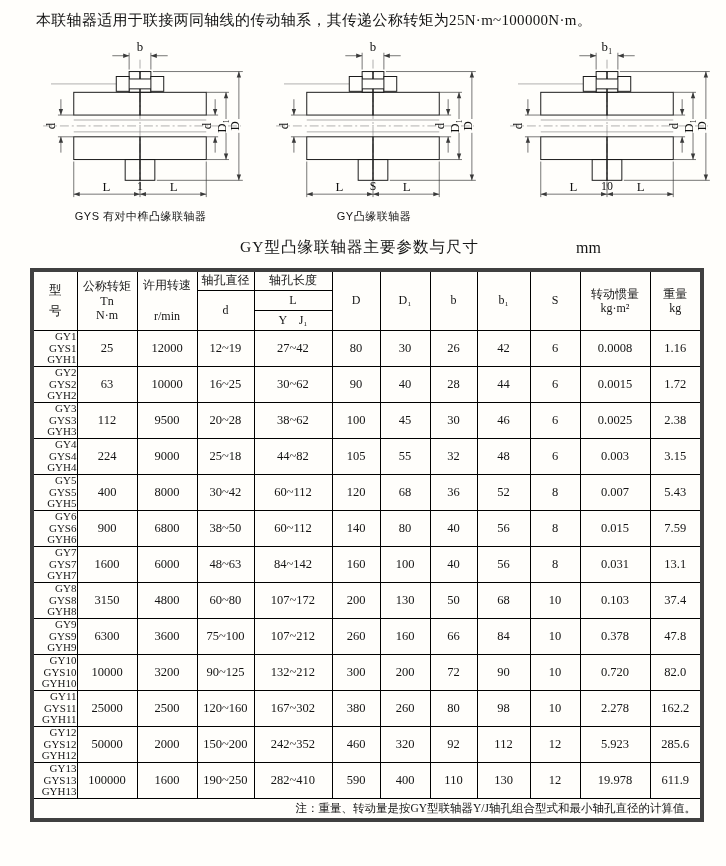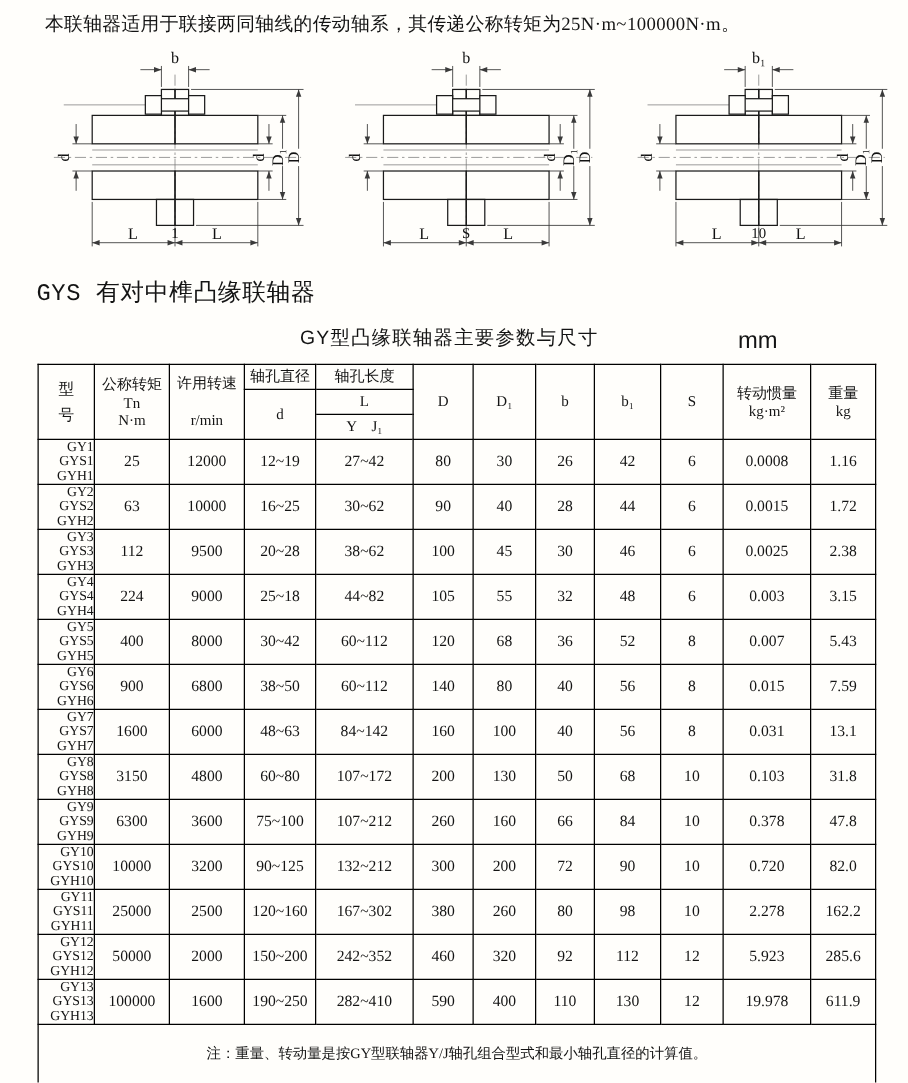--- a/index.html
+++ b/index.html
@@ -21,64 +21,64 @@
 
   .drawings {
     display: flex;
     justify-content: space-between;
     padding: 2px 2px 0 24px;
   }
   .drawings figure { width: 236px; }
   .drawings svg { display: block; margin: 0 auto; }
   .drawings figcaption {
     text-align: center;
-    font-family: Liberation Mono, monospace;
-    font-size: 19px;
+    font-family: Liberation Sans, sans-serif;
+    font-size: 11px;
     letter-spacing: 0.5px;
-    margin-top: 13px;
+    margin-top: 1px;
     white-space: nowrap;
   }
 
   
   .ol   { stroke: #1a1a1a; stroke-width: 1; fill: none; }
   .wfill{ fill: #fffefb; }
   .thin { stroke: #6d6d6d; stroke-width: 0.55; fill: none; }
   .dash { stroke-dasharray: 9 3 2 3; }
   .dim  { stroke: #3a3a3a; stroke-width: 0.7; fill: none; }
   .arr  { fill: #3a3a3a; stroke: none; }
   .dlabel { font: 13px "Liberation Serif", serif; fill: #111; }
   .dlabel.small { font-size: 12px; }
 
   .title-row {
     position: relative;
     margin-top: 13px;
     height: 24px;
-    font-family: Liberation Sans, sans-serif;
+    font-family: Liberation Serif, serif;
   }
   .tbl-title {
     position: absolute;
     left: 240px;
     top: 0;
     font-size: 15.5px;
     letter-spacing: 1px;
   }
   .unit {
     position: absolute;
-    right: 104px;
+    right: 125px;
     top: 2px;
-    font-size: 19px;
+    font-size: 16px;
     padding-left: 19px;
   }
 
   table.params {
     margin: 7px 0 0 30px;
     width: 670px;
     border-collapse: collapse;
     table-layout: fixed;
-    border: 1px solid #404040;
+    border: 4px solid #404040;
   }
   .params th, .params td {
     border: 1px solid #000;
     text-align: center;
     vertical-align: middle;
     font-weight: normal;
     padding: 0;
   }
   .params thead th { font-size: 12px; line-height: 1.45; height: 20px; }
   .params thead .mono2 { line-height: 1.2; }
@@ -93,22 +93,22 @@
   .params tbody td { font-size: 12.5px; height: 36px; }
   .params td.model {
     font-size: 11px;
     line-height: 11.5px;
     text-align: right;
     padding-left: 4px;
   }
   .params .note td {
     height: 21px;
     font-size: 11.5px;
-    text-align: center;
-    padding: 16px 4px;
+    text-align: right;
+    padding: 2px 4px;
     line-height: 1.3;
   }
 </style>
 </head>
 <body>
 
 <svg width="0" height="0" style="position:absolute" aria-hidden="true">
   <defs>
     <pattern id="hA" patternUnits="userSpaceOnUse" width="5.5" height="5.5" patternTransform="rotate(45)">
       <line x1="0" y1="0" x2="0" y2="5.5" stroke="#858585" stroke-width="0.75"></line>
@@ -296,20 +296,21 @@
         <line class="dim" x1="45" y1="164" x2="179" y2="164"></line>
         <polygon class="arr" points="45,164 51,161.8 51,166.2"></polygon>
         <polygon class="arr" points="112,164 106,161.8 106,166.2"></polygon>
         <polygon class="arr" points="112,164 118,161.8 118,166.2"></polygon>
         <polygon class="arr" points="179,164 173,161.8 173,166.2"></polygon>
         <text class="dlabel" x="78" y="161" text-anchor="middle">L</text>
         <text class="dlabel small" x="112" y="160" text-anchor="middle">S</text>
         <text class="dlabel" x="146" y="161" text-anchor="middle">L</text>
       </g>
     </svg>
+    <figcaption>GY凸缘联轴器</figcaption>
   </figure>
 
   <figure>
     <svg viewBox="0 0 225 178" width="225" height="176">
 
       <line class="thin dash" x1="14" y1="95" x2="214" y2="95"></line>
       <line class="thin dash" x1="112" y1="28" x2="112" y2="160"></line>
       <line class="thin" x1="22" y1="52.5" x2="88" y2="52.5"></line>
 
       <g>
@@ -595,21 +596,21 @@
     <td>3150</td>
     <td>4800</td>
     <td>60~80</td>
     <td>107~172</td>
     <td>200</td>
     <td>130</td>
     <td>50</td>
     <td>68</td>
     <td>10</td>
     <td>0.103</td>
-    <td>31.8</td>
+    <td>37.4</td>
   </tr>
 
   <tr>
     <td class="model">
       <div>GY9</div>
       <div>GYS9</div>
       <div>GYH9</div>
     </td>
     <td>6300</td>
     <td>3600</td>

